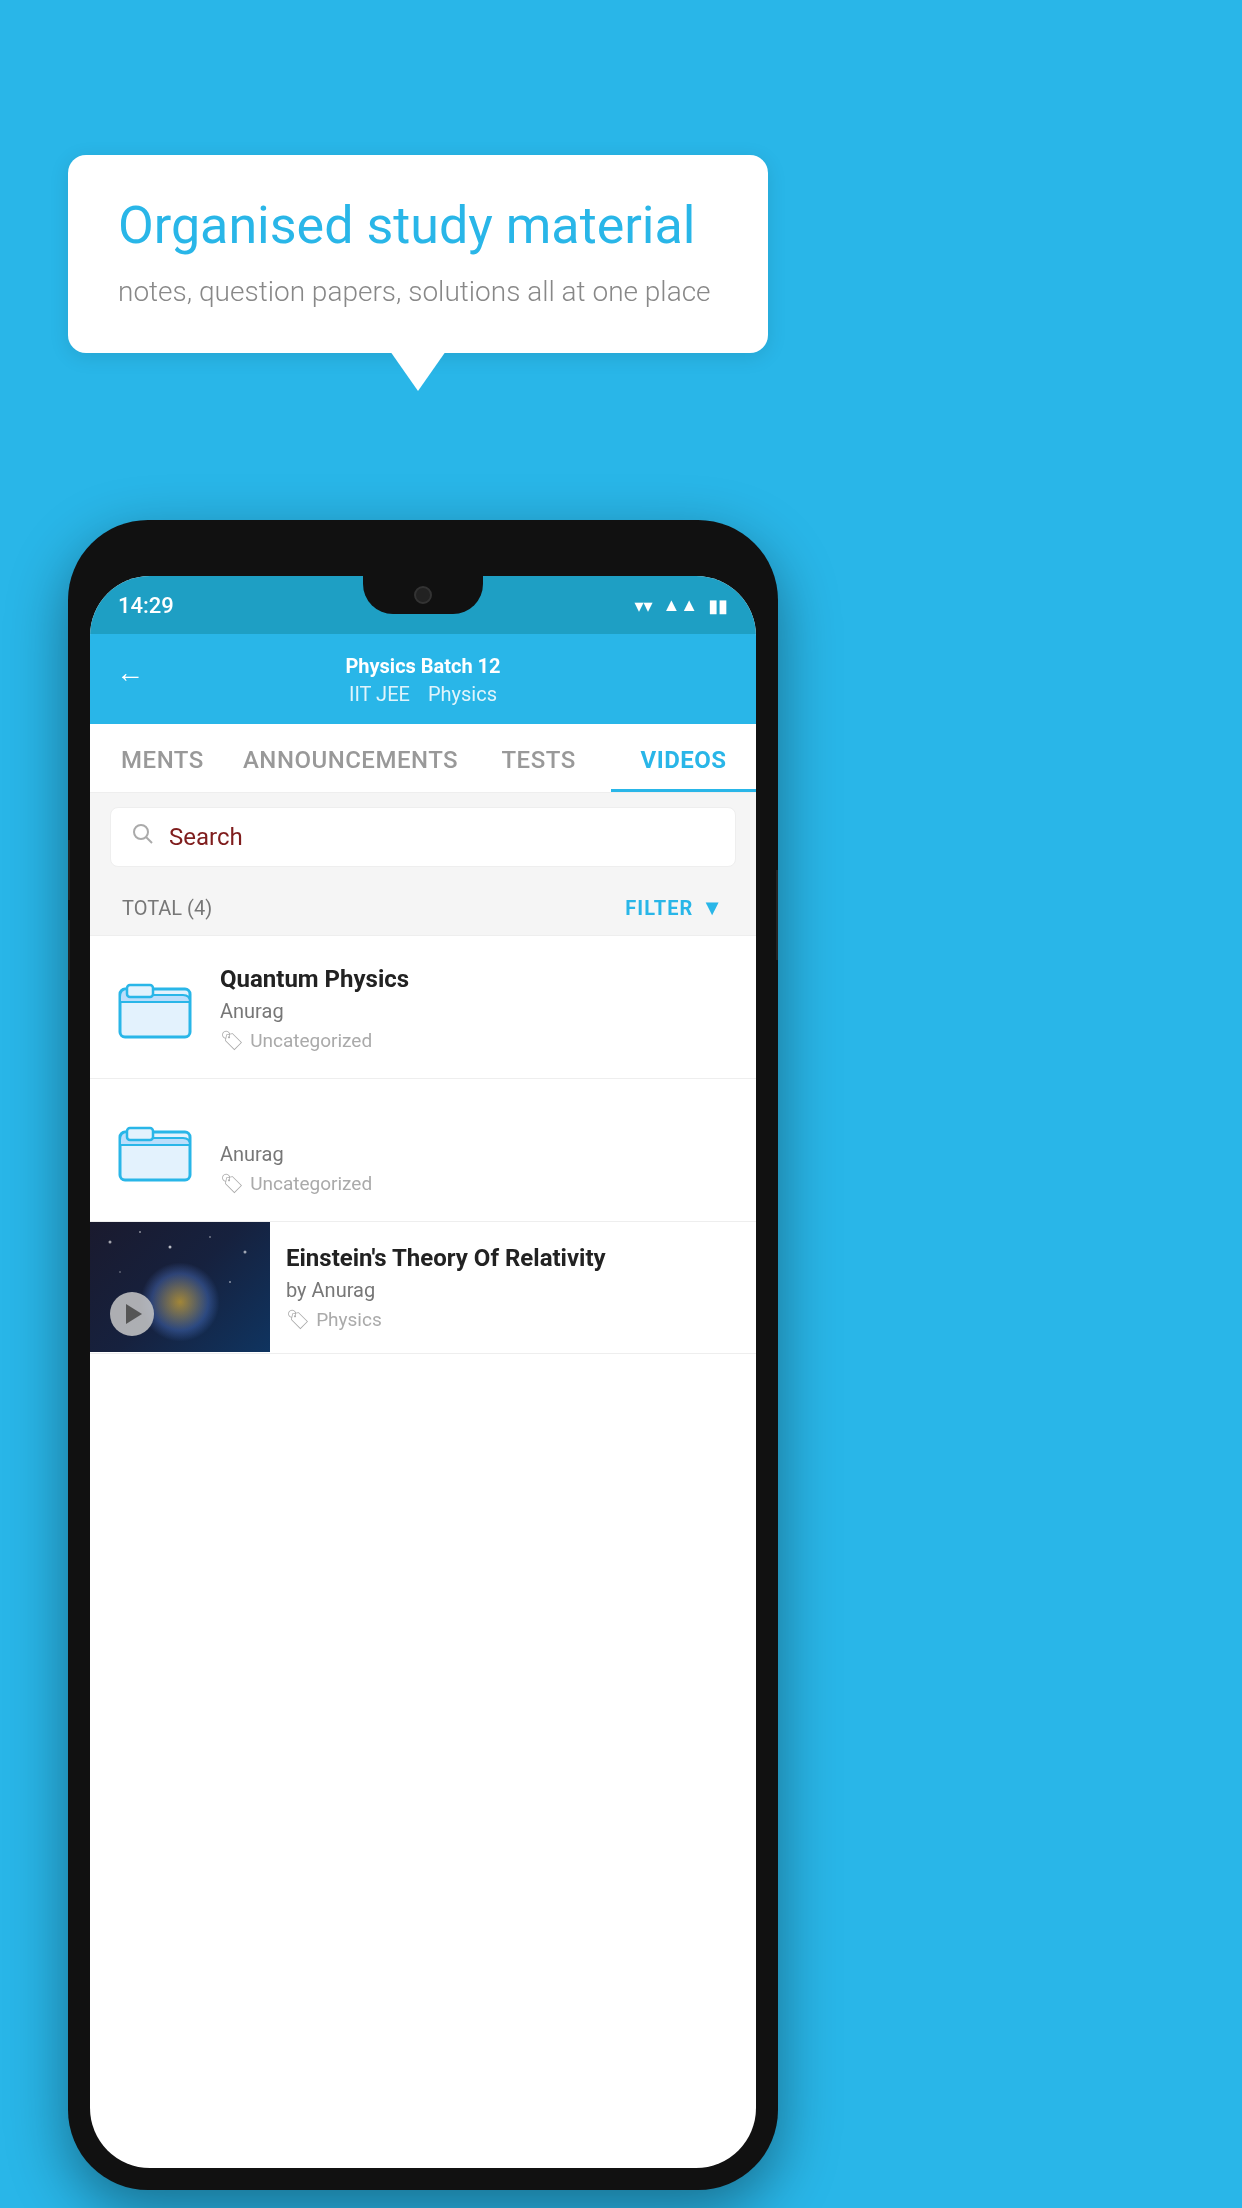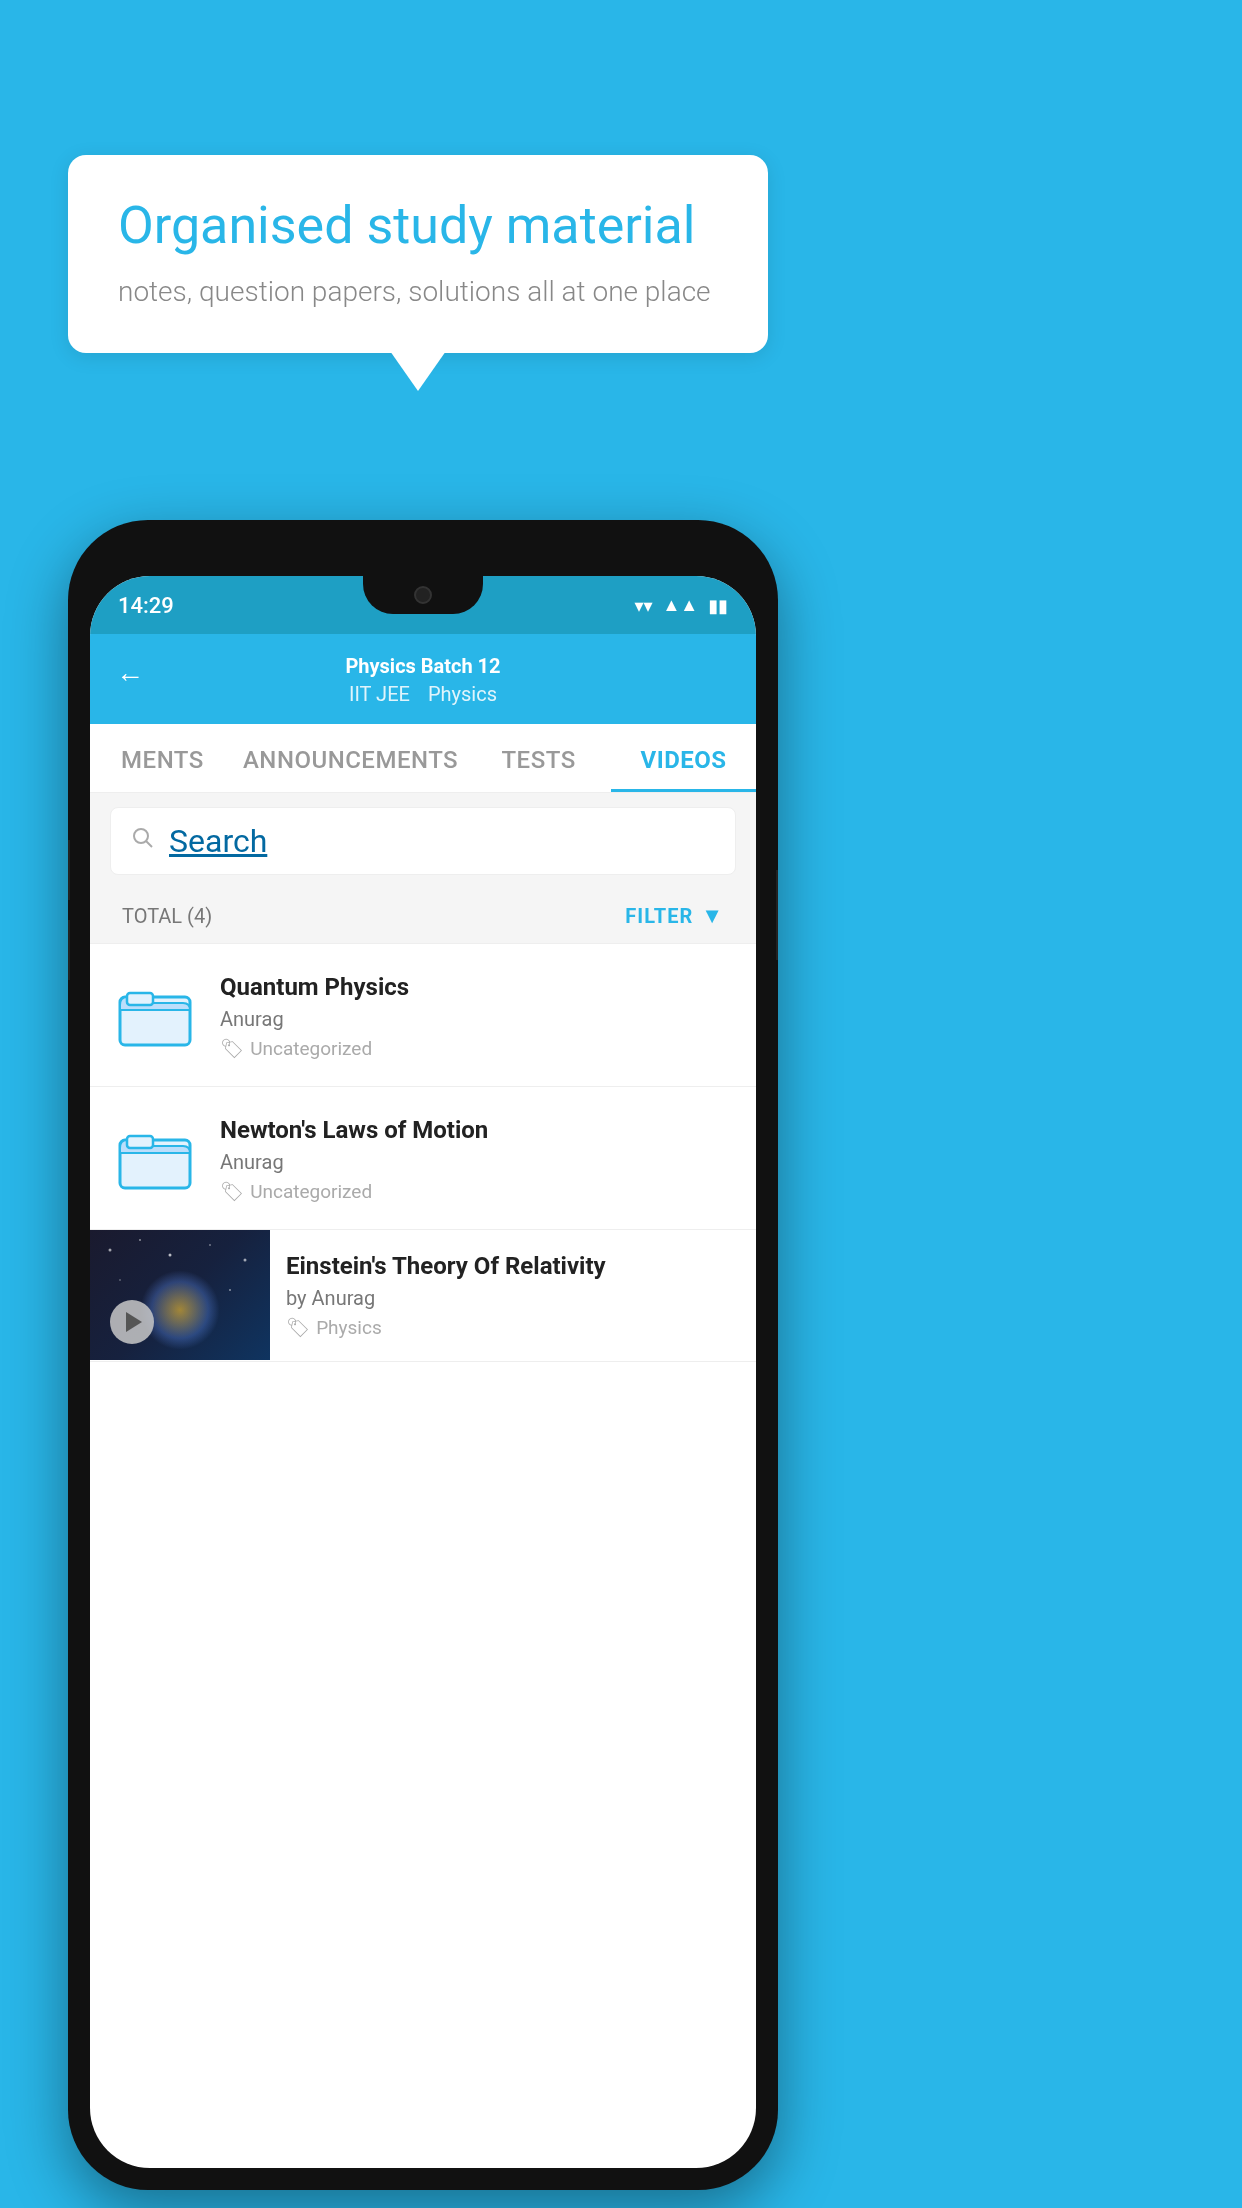--- a/index.html
+++ b/index.html
@@ -209,23 +209,22 @@
       gap: 14px;
       border: 1px solid #eee;
     }
 
     .search-icon-svg {
       color: #aaa;
       font-size: 24px;
     }
 
     .search-text {
-      color: #0369a1;
-      font-size: 32px;
-      text-decoration: underline;
+      color: #7f1d1d;
+      font-size: 24px;
     }
 
     
     .filter-bar {
       background: #f5f5f5;
       padding: 14px 32px;
       display: flex;
       justify-content: space-between;
       align-items: center;
       border-bottom: 1px solid #eee;
@@ -508,21 +507,20 @@
 
       <div class="video-item">
         <div class="video-thumb">
           <svg class="folder-icon" viewBox="0 0 80 80" fill="none" xmlns="http://www.w3.org/2000/svg">
             <rect x="5" y="22" width="70" height="48" rx="5" fill="#e3f2fd" stroke="#29b6e8" stroke-width="3"></rect>
             <path d="M5 30 Q5 22 12 22 L32 22 L38 28 L68 28 Q75 28 75 35 L75 35 L5 35 Z" fill="#bbdefb" stroke="#29b6e8" stroke-width="2"></path>
             <rect x="12" y="18" width="26" height="12" rx="3" fill="#e3f2fd" stroke="#29b6e8" stroke-width="2.5"></rect>
           </svg>
         </div>
         <div class="video-info">
-          <div class="video-title">Newton's Laws of Motion</div>
           <div class="video-author">Anurag</div>
           <div class="video-tag">
             <span>🏷</span>
             <span>Uncategorized</span>
           </div>
         </div>
       </div>
 
       <div class="thumb-item">
         <div class="thumb-image">

